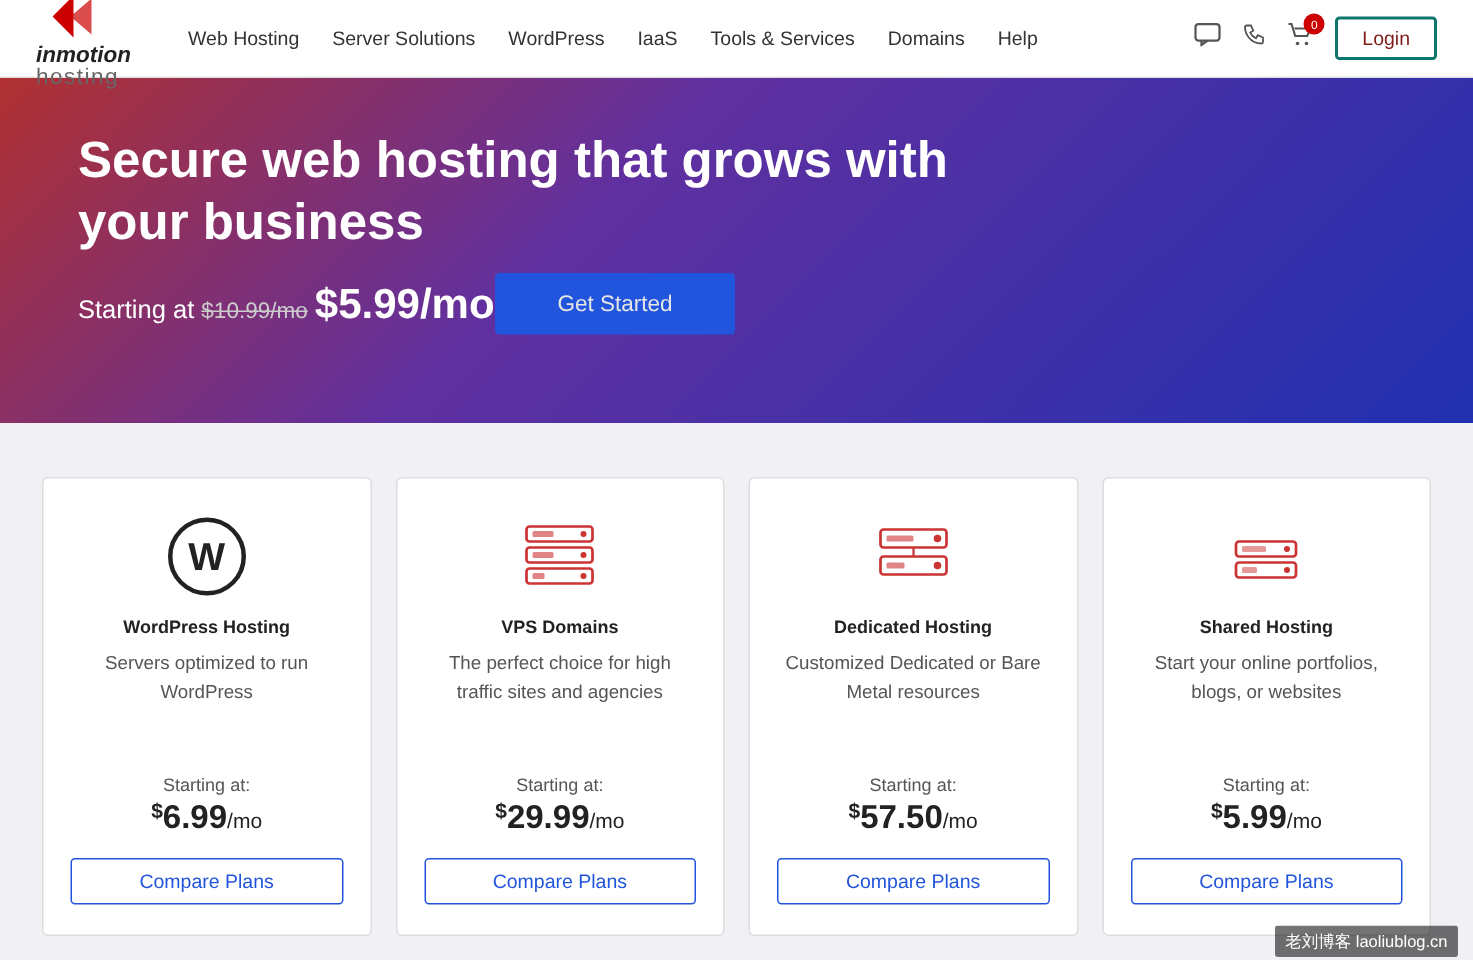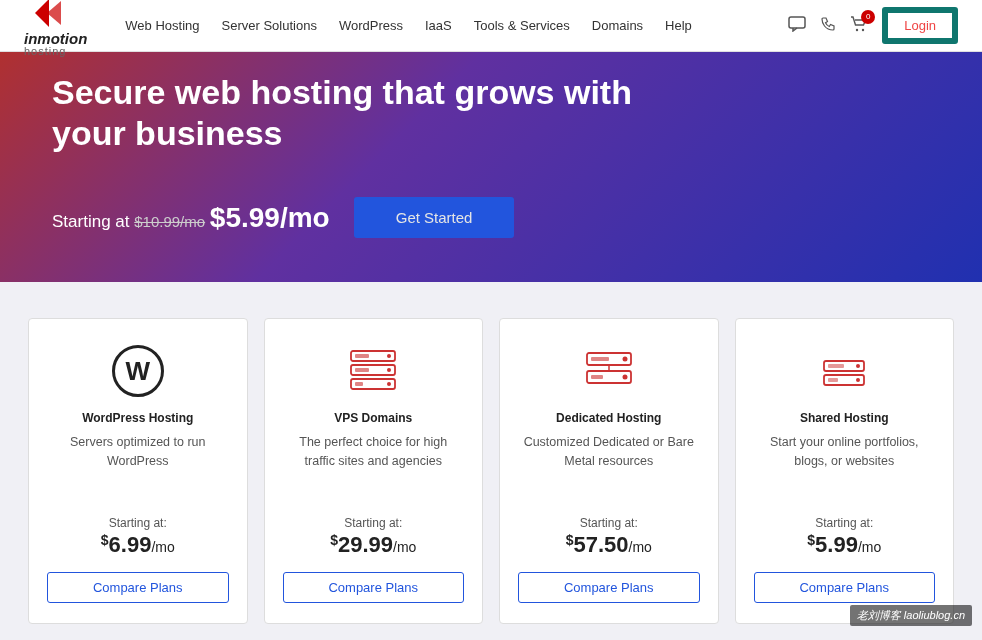--- a/index.html
+++ b/index.html
@@ -63,57 +63,56 @@
       color: #fff;
       border-radius: 50%;
       font-size: 8px;
       width: 14px;
       height: 14px;
       display: flex;
       align-items: center;
       justify-content: center;
     }
     .login-btn {
-      border: 6px solid #0f766e;
+      border: 2px solid #0f766e;
       padding: 5px 16px;
       border-radius: 3px;
       font-size: 13px;
       cursor: pointer;
       background: #fff;
-      color: #ef4444;
+      color: #7f1d1d;
     }
 
     
     .hero {
       background: linear-gradient(135deg, #b03030 0%, #6030a0 40%, #2030b0 100%);
       padding: 20px 52px 44px;
       color: #fff;
       min-height: 230px;
       display: flex;
       flex-direction: column;
-      justify-content: space-between;
+      justify-content: center;
     }
     .hero h1 {
       font-size: 34px;
       font-weight: bold;
       line-height: 1.2;
       margin-bottom: 14px;
       max-width: 580px;
     }
     .hero p {
       font-size: 14px;
       line-height: 1.5;
       max-width: 560px;
       margin-bottom: 22px;
       color: #e8e8ff;
     }
     .hero-cta-row {
       display: flex;
       align-items: center;
-      gap: 24px;
     }
     .hero-price {
       font-size: 17px;
       color: #fff;
     }
     .hero-price .old-price {
       text-decoration: line-through;
       color: #ccc;
       font-size: 15px;
     }
@@ -210,44 +209,43 @@
       align-items: center;
       justify-content: center;
       color: #222;
       font-size: 26px;
       font-weight: bold;
     }
 
     
     .watermark {
       position: fixed;
-      bottom: 14px;
+      bottom: 2px;
       right: 10px;
       background: rgba(0,0,0,0.55);
       color: #fff;
       font-size: 11px;
       padding: 3px 7px;
       border-radius: 2px;
       z-index: 999;
-      font-style: italic;
     }
   </style>
 </head>
 <body>
 
 <nav>
   <div class="logo">
 
     <svg class="logo-icon" viewBox="0 0 36 36" xmlns="http://www.w3.org/2000/svg">
       <polygon points="0,18 14,4 14,32" fill="#cc0000"></polygon>
       <polygon points="12,18 26,6 26,30" fill="#cc0000" opacity="0.7"></polygon>
     </svg>
     <div class="logo-text">
       <span style="font-size:15px;font-weight:bold;font-style:italic;color:#222;">inmotion</span>
-      <span style="font-size:11px;color:#666;letter-spacing:1px;">hosting</span>
+      <span style="font-size:15px;color:#666;letter-spacing:1px;">hosting</span>
     </div>
   </div>
 
   <div class="nav-links">
     <a href="#">Web Hosting</a>
     <a href="#">Server Solutions</a>
     <a href="#">WordPress</a>
     <a href="#">IaaS</a>
     <a href="#">Tools &amp; Services</a>
     <a href="#">Domains</a>

